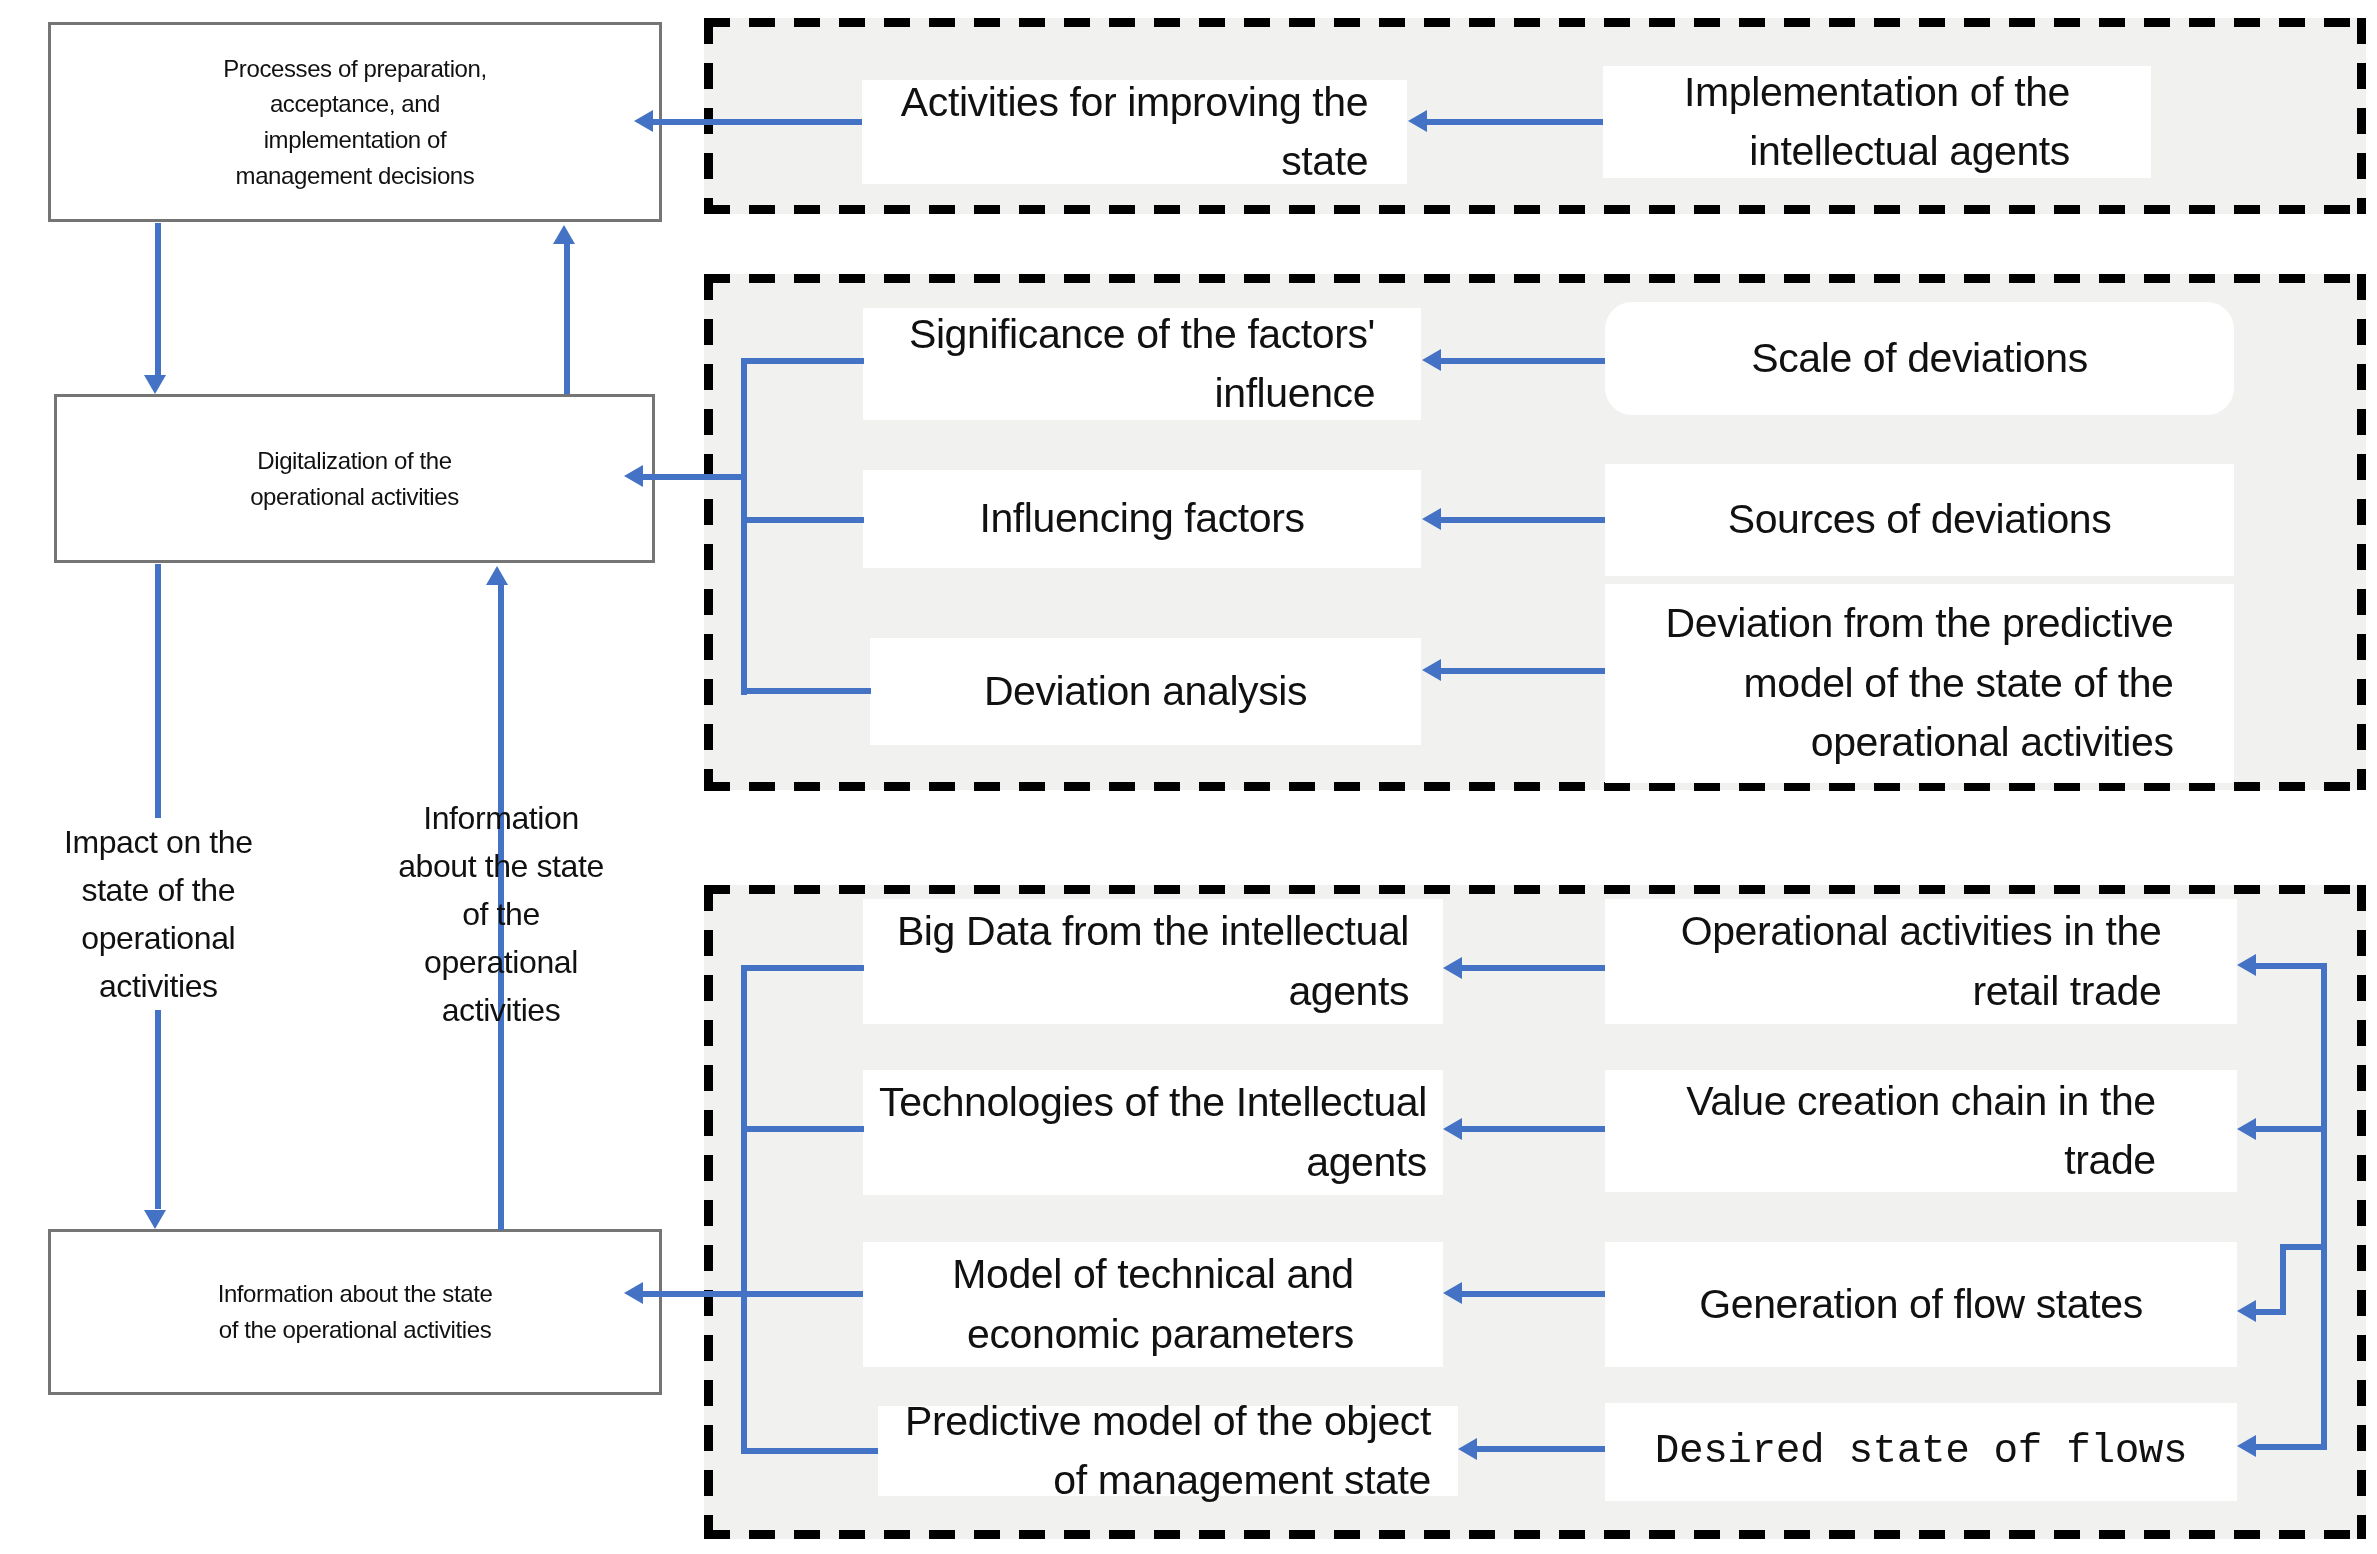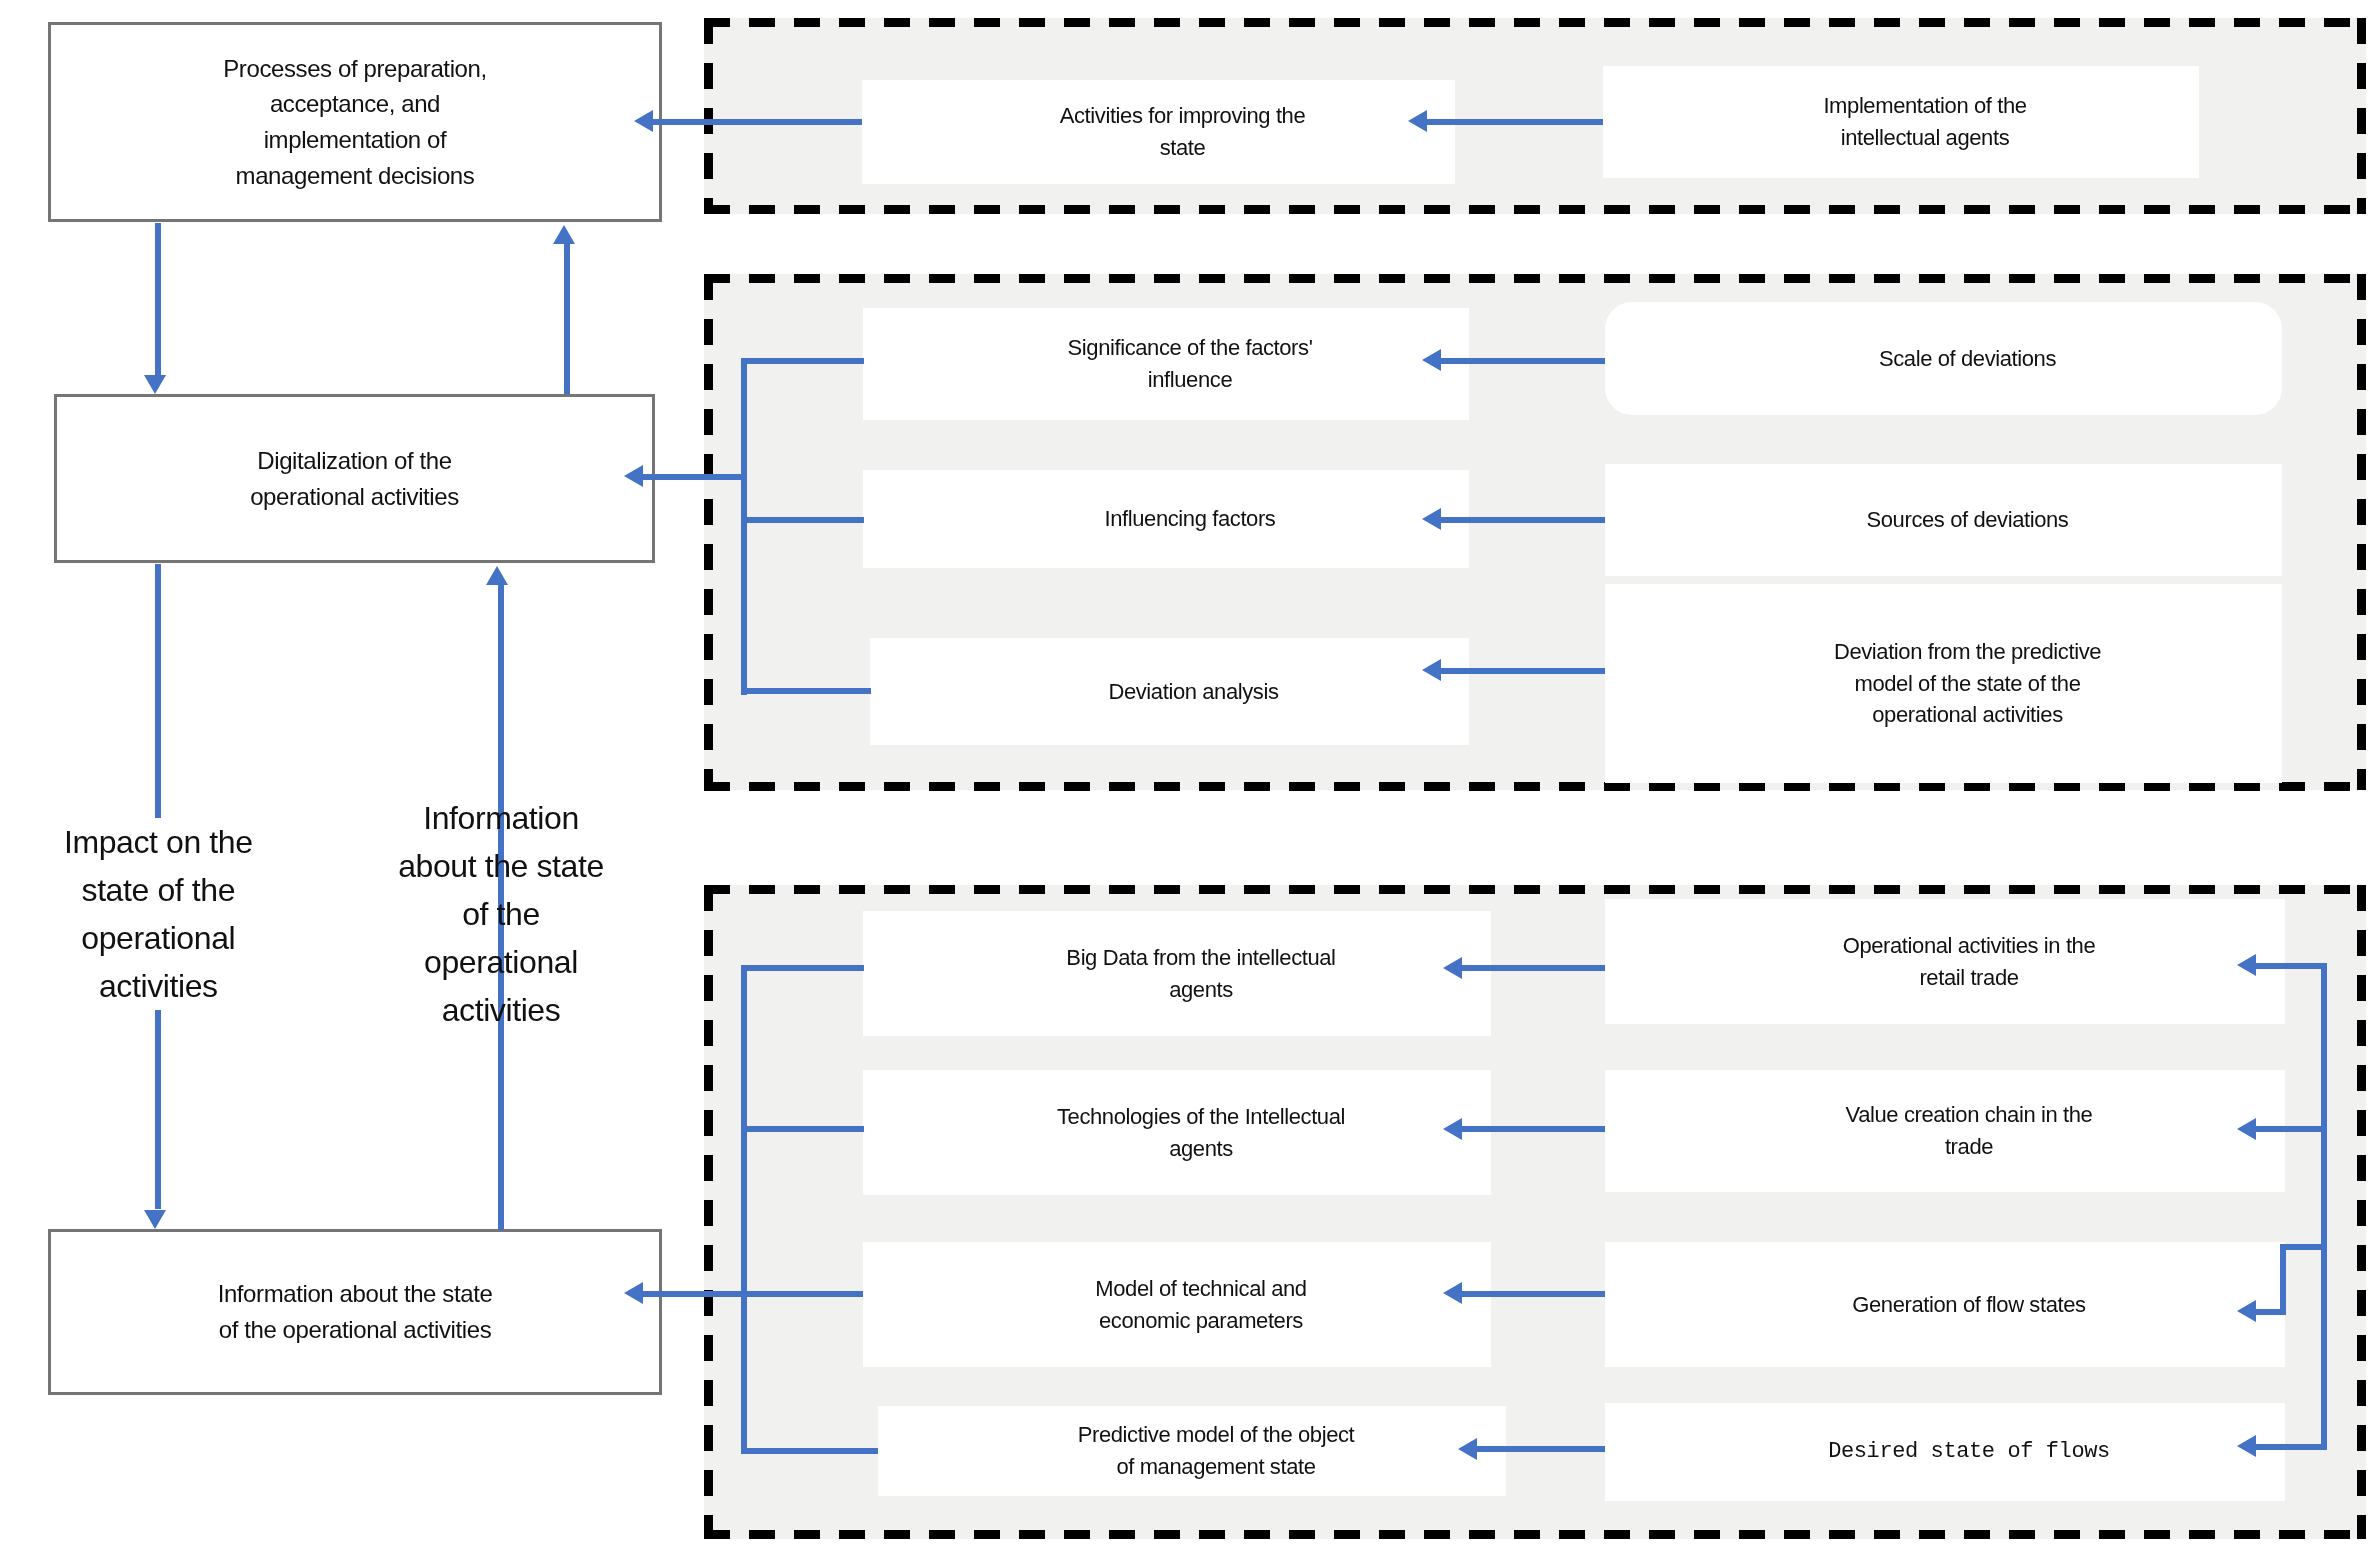--- a/index.html
+++ b/index.html
@@ -14,22 +14,22 @@
     position:relative;width:2377px;height:1554px;background:#ffffff;overflow:hidden;
     font-family:"Liberation Sans", sans-serif;color:var(--text);
   }
   .group{position:absolute;background:var(--group-bg);z-index:0;}
   .dash-h{position:absolute;height:8.7px;z-index:1;
     background-image:repeating-linear-gradient(to right,var(--dash) 0 26px,transparent 26px 45px);}
   .dash-v{position:absolute;width:8.7px;z-index:1;
     background-image:repeating-linear-gradient(to bottom,var(--dash) 0 26px,transparent 26px 45px);}
   .wbox{
     position:absolute;background:#ffffff;z-index:2;
-    display:flex;align-items:center;justify-content:center;text-align:center;
-    white-space:pre-line;font-size:22px;line-height:1.45;letter-spacing:-0.4px;padding-left:48px;
+    display:flex;align-items:center;justify-content:center;text-align:right;
+    white-space:pre-line;font-size:41px;line-height:1.45;letter-spacing:-0.4px;
   }
   .gbox{
     position:absolute;background:#ffffff;border:3.6px solid var(--box-border);z-index:2;
     display:flex;align-items:center;justify-content:center;text-align:center;
     white-space:pre-line;font-size:24px;line-height:1.48;letter-spacing:-0.4px;margin-left:32px;
   }
   .hline{position:absolute;height:5.8px;background:var(--accent);z-index:3;}
   .vline{position:absolute;width:5.8px;background:var(--accent);z-index:3;}
   .head-left{position:absolute;width:0;height:0;z-index:3;
     border-top:11.6px solid transparent;border-bottom:11.6px solid transparent;
@@ -135,21 +135,21 @@
 
   <div class="hline" style="left:643px;top:474px;width:101px;"></div>
   <div class="head-left" style="left:624px;top:465px;"></div>
 
   <div class="group" style="left:704px;top:885px;width:1662px;height:654px;"></div>
   <div class="dash-h" style="left:704px;top:885px;width:1662px;"></div>
   <div class="dash-h" style="left:704px;top:1530px;width:1662px;"></div>
   <div class="dash-v" style="left:704px;top:885px;height:654px;"></div>
   <div class="dash-v" style="left:2357px;top:885px;height:654px;"></div>
 
-  <div class="wbox" style="left:863px;top:899px;width:580px;height:125px;margin-top:12px;">Big Data from the intellectual
+  <div class="wbox" style="left:863px;top:899px;width:580px;height:125px;">Big Data from the intellectual
 agents</div>
   <div class="wbox" style="left:863px;top:1070px;width:580px;height:125px;">Technologies of the Intellectual
 agents</div>
   <div class="wbox" style="left:863px;top:1242px;width:580px;height:125px;">Model of technical and
 economic parameters</div>
   <div class="wbox" style="left:878px;top:1406px;width:580px;height:90px;">Predictive model of the object
 of management state</div>
 
   <div class="wbox" style="left:1605px;top:899px;width:632px;height:125px;">Operational activities in the
 retail trade</div>

